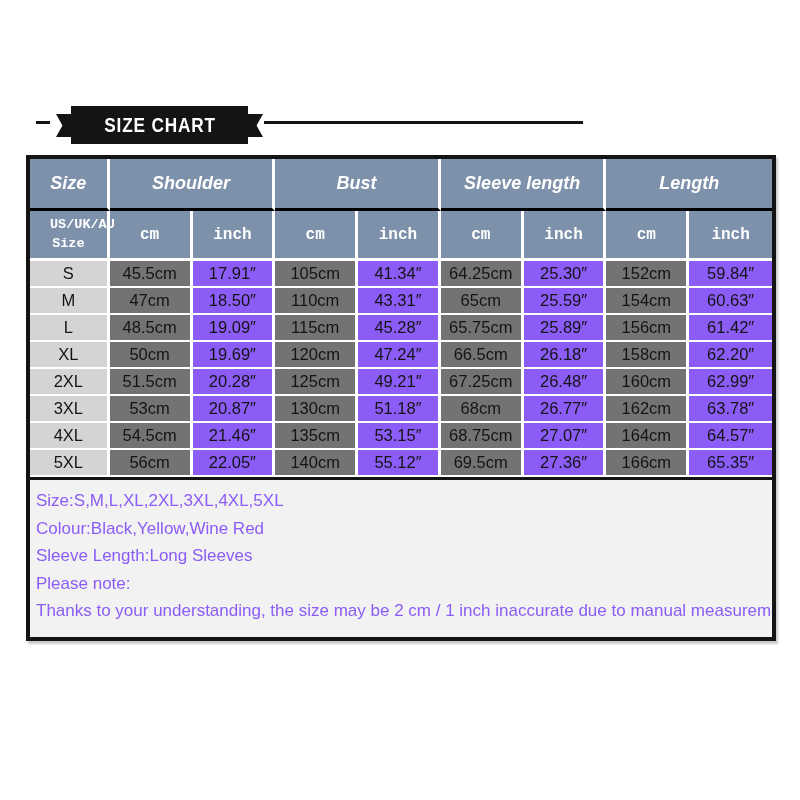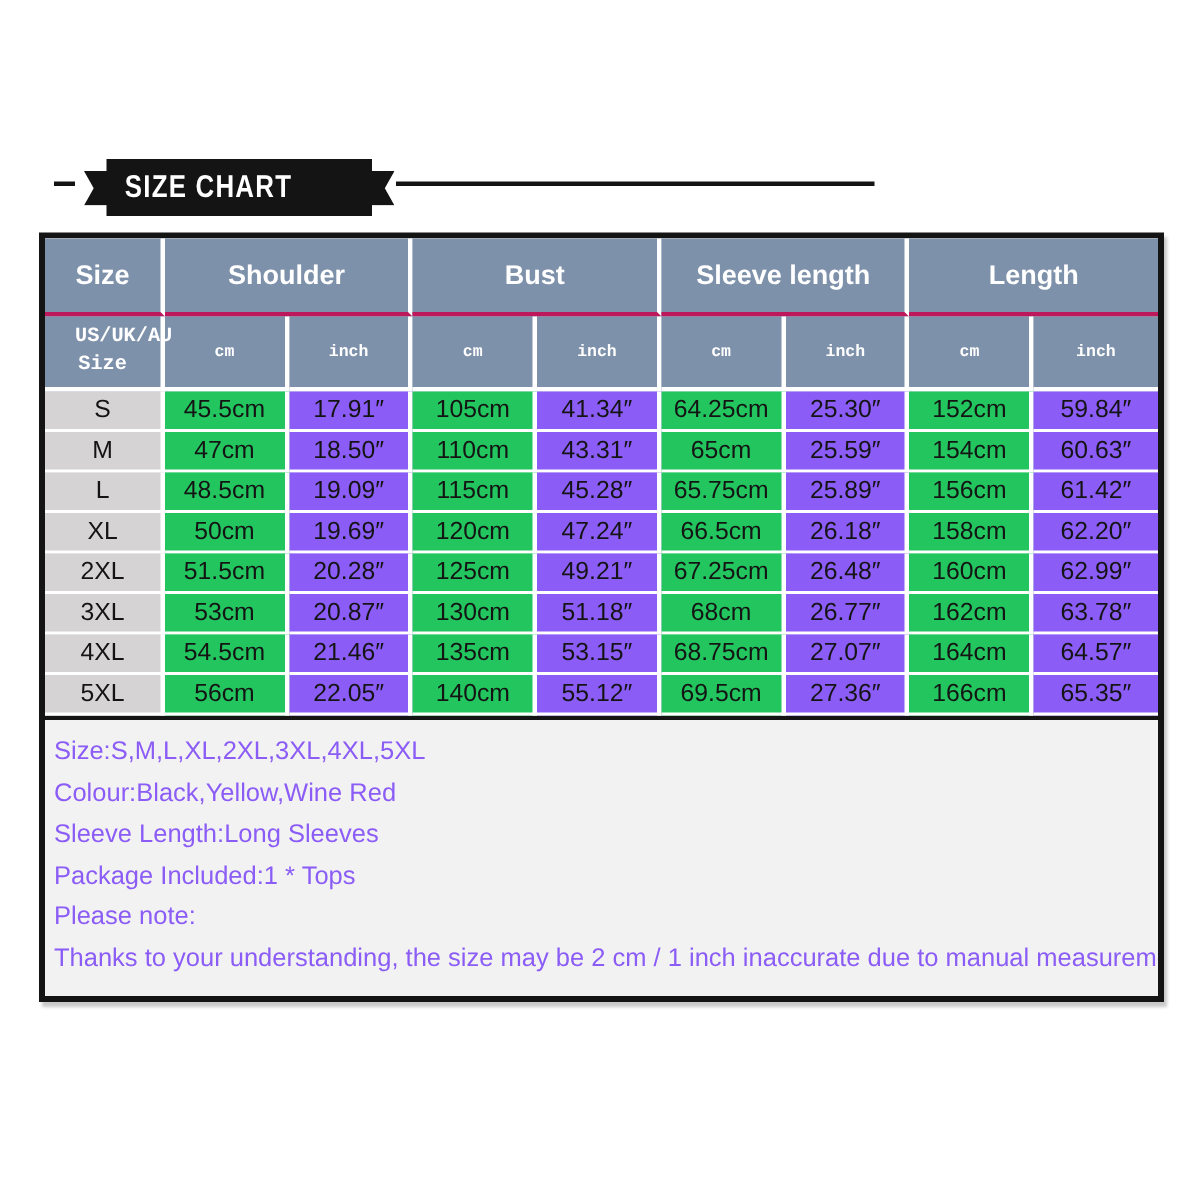--- a/index.html
+++ b/index.html
@@ -9,21 +9,21 @@
   }
 
   
   .banner-dash { position:absolute; left:36px; top:121px; width:14px; height:3px; background:#141414; }
   .ribbon-tail-left {
     position:absolute; left:56px; top:114px; width:17px; height:23px; background:#141414;
     clip-path:polygon(0% 0%,100% 0%,100% 100%,0% 100%,38% 50%);
   }
   .ribbon-main {
     position:absolute; left:71px; top:106px; width:177px; height:38px; background:#141414;
-    display:flex; align-items:center; 
+    display:flex; align-items:center; justify-content:center;
   }
   .ribbon-main span {
     color:#ffffff; font-size:21px; font-weight:bold; letter-spacing:1px;
     transform:scaleX(0.82); white-space:nowrap;
   }
   .ribbon-tail-right {
     position:absolute; left:246px; top:114px; width:17px; height:23px; background:#141414;
     clip-path:polygon(0% 0%,100% 0%,62% 50%,100% 100%,0% 100%);
   }
   .banner-line { position:absolute; left:264px; top:121px; width:319px; height:3px; background:#141414; }
@@ -36,31 +36,31 @@
   }
   .table-wrap { border-bottom:3px solid #141414; background:#ffffff; }
   table.size-table { width:100%; border-collapse:separate; border-spacing:0; table-layout:fixed; }
   table.size-table th, table.size-table td {
     text-align:center; vertical-align:middle; padding:0;
     border-right:3px solid #ffffff; border-bottom:2px solid #ffffff;
   }
   table.size-table th:last-child, table.size-table td:last-child { border-right:0; }
   tr.head-row th {
     background:#7e91aa; color:#ffffff; font-size:18px; font-weight:bold;
-    height:49px; border-bottom:3px solid #be185d;
+    height:49px; border-bottom:3px solid #000000;font-style:italic;
   }
   tr.subhead-row th {
     background:#7e91aa; color:#ffffff; height:47px;
-    font-family:"Liberation Mono", monospace; font-weight:bold; font-size:11px;
+    font-family:"Liberation Mono", monospace; font-weight:bold; font-size:16px;
     border-bottom:3px solid #ffffff;
   }
   tr.subhead-row th.size-sub { font-size:13.5px; line-height:1.4; padding:0 20px; }
   tbody td { height:25px; font-size:16.5px; color:#141414; }
   td.col-size { background:#d5d3d3; }
-  td.col-cm   { background:#22c55e; }
+  td.col-cm   { background:#737373; }
   td.col-inch { background:#8b5cf6; }
 
   
   .notes { background:#f2f2f2; padding:7px 6px 12px 6px; overflow:hidden; }
   .note-line { font-size:17px; line-height:27.5px; color:#8b5cf6; white-space:nowrap; }
 </style>
 </head>
 <body>
 
 <div class="page">
@@ -199,19 +199,18 @@
               <td class="col-inch">65.35″</td>
             </tr>
           </tbody>
       </table>
     </div>
 
     <div class="notes">
         <div class="note-line">Size:S,M,L,XL,2XL,3XL,4XL,5XL</div>
         <div class="note-line">Colour:Black,Yellow,Wine Red</div>
         <div class="note-line">Sleeve Length:Long Sleeves</div>
-        <div class="note-line">Package Included:1 * Tops</div>
         <div class="note-line">Please note:</div>
         <div class="note-line">Thanks to your understanding, the size may be 2 cm / 1 inch inaccurate due to manual measurements.</div>
       </div>
   </div>
 
 </div>
 
 </body></html>

